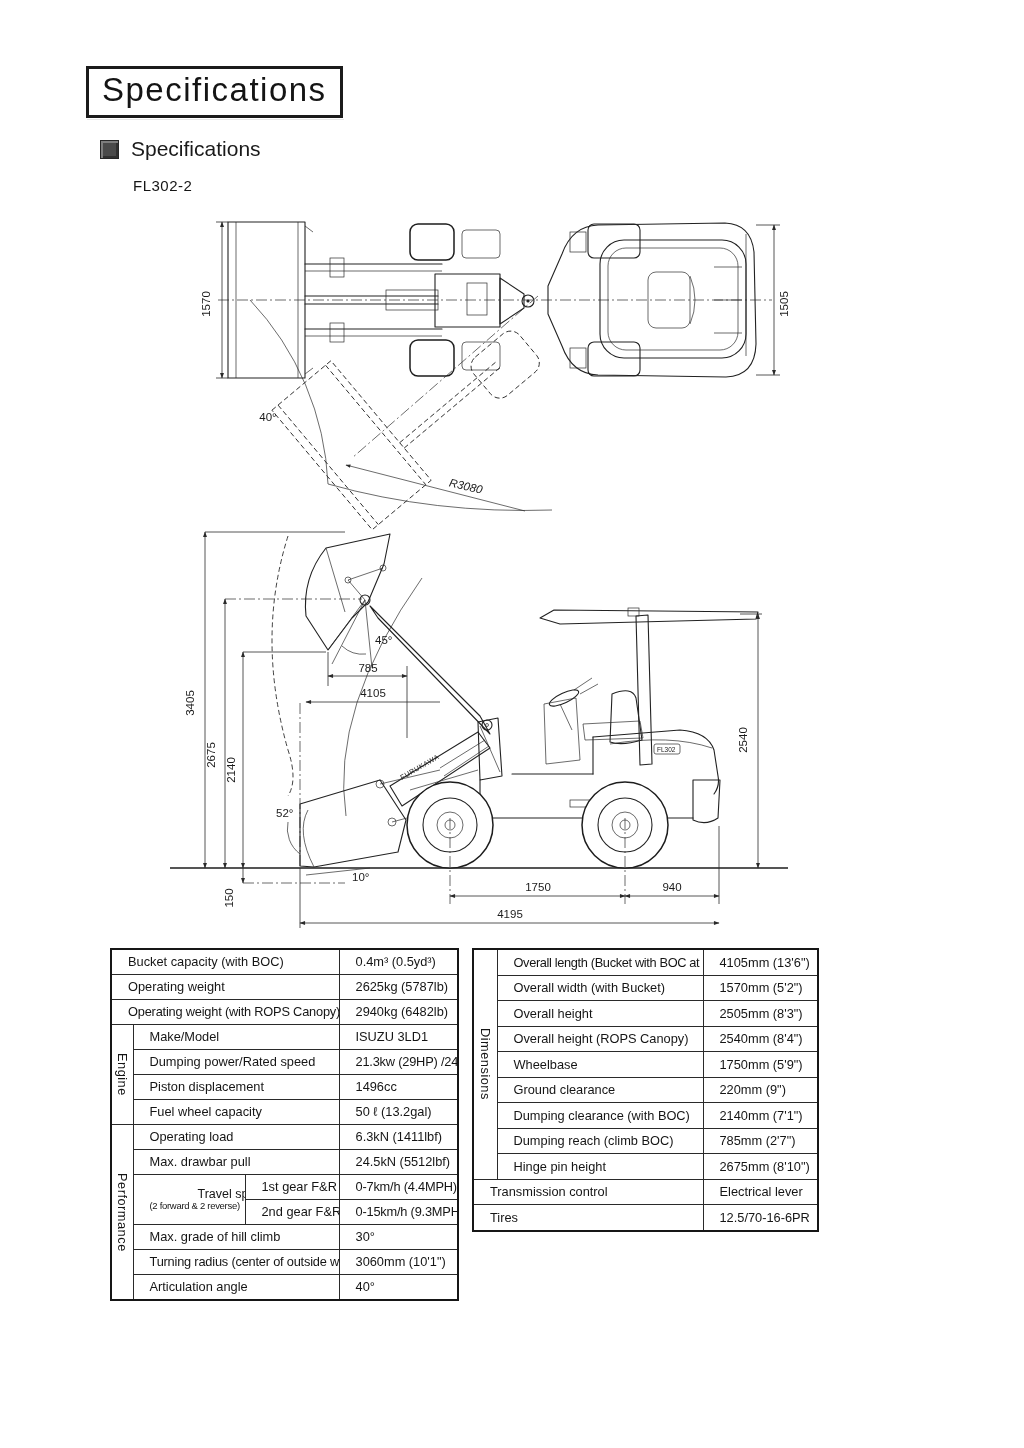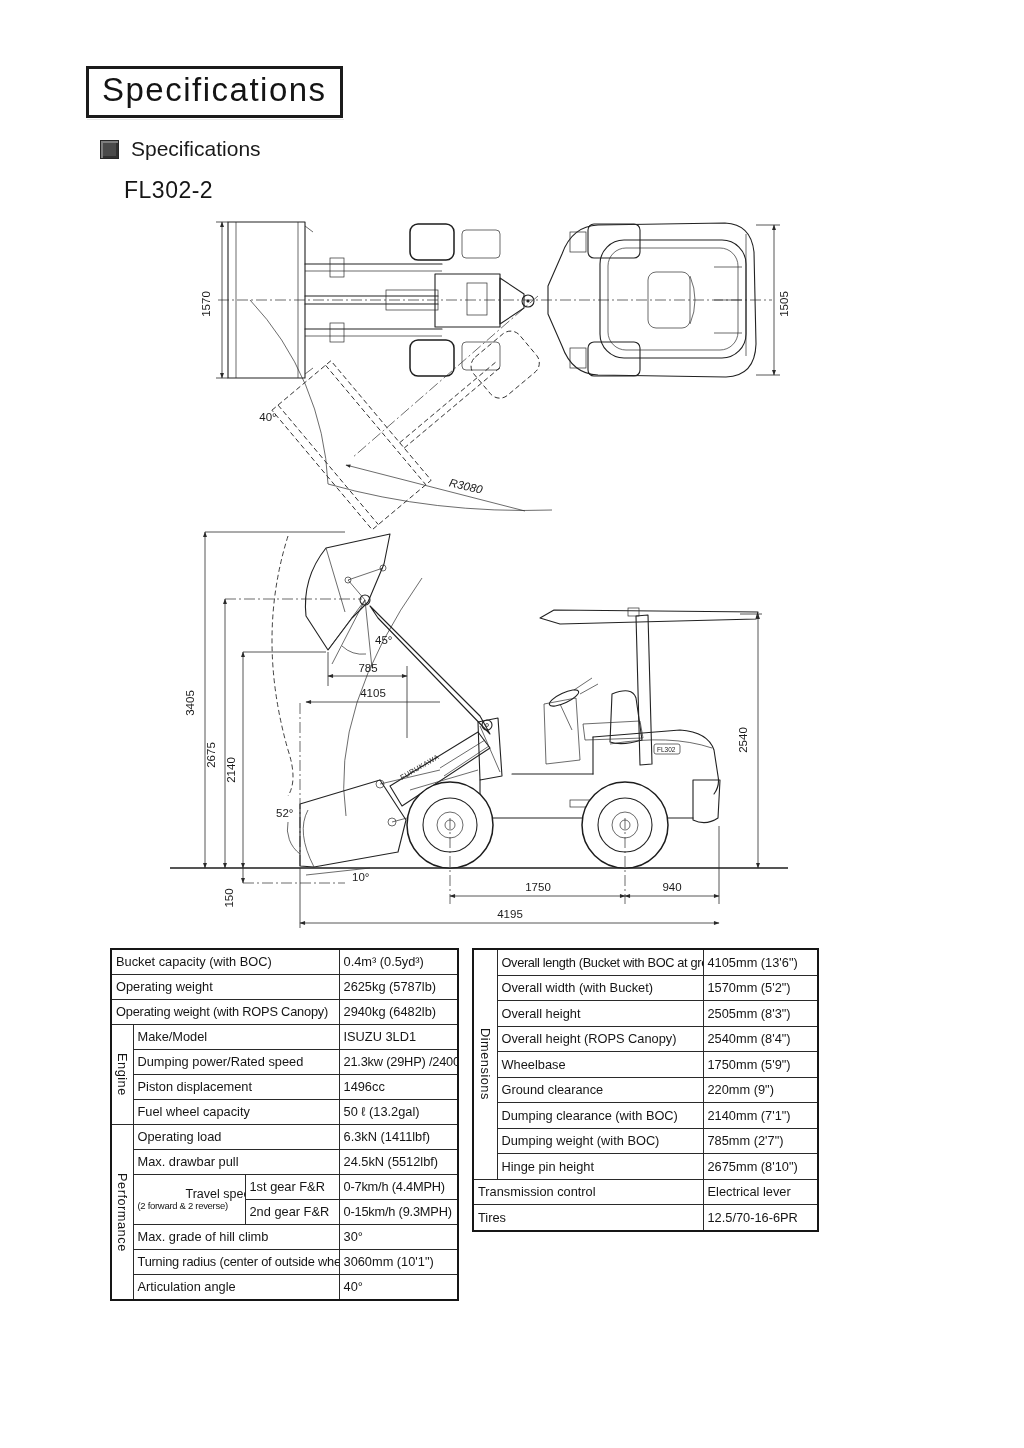--- a/index.html
+++ b/index.html
@@ -17,41 +17,41 @@
     border:3px solid #1b1b1b;
     padding:2px 13px 6px 13px;
     font-size:33px; letter-spacing:1.5px; color:#141414;
     box-shadow:0 0 0 1px #fff, 1px 2px 0 0 #8a8a8a33;
   }
   .section-head { left:100px; top:137px; display:flex; align-items:center; gap:12px; font-size:21px; color:#1a1a1a; }
   .bullet {
     width:17px; height:17px; background:#4a4a4a; border:1px solid #262626;
     box-shadow: inset 2px 2px 0 #7d7d7d, inset -2px -2px 0 #303030;
   }
-  .model { left:124px; top:177px; font-size:23px; letter-spacing:0.5px; color:#151515; }
+  .model { left:133px; top:177px; font-size:15px; letter-spacing:0.5px; color:#151515; }
 
   
   svg { overflow:visible; }
   svg * { vector-effect:none; }
   .ln   { stroke:#222; stroke-width:1.1; fill:none; stroke-linecap:round; stroke-linejoin:round; }
   .lnb  { stroke:#1d1d1d; stroke-width:1.5; fill:none; stroke-linejoin:round; }
   .thin { stroke:#2c2c2c; stroke-width:0.7; fill:none; }
   .dim  { stroke:#2c2c2c; stroke-width:0.8; fill:none; }
   .dash { stroke:#2c2c2c; stroke-width:0.9; fill:none; stroke-dasharray:5 3; }
   .ddot { stroke:#2c2c2c; stroke-width:0.7; fill:none; stroke-dasharray:11 3 2 3; }
   .wfill { fill:#fff; }
   svg text { font-size:11.5px; fill:#1b1b1b; font-family:"Liberation Sans",sans-serif; }
   svg text.tiny { font-size:6.5px; }
   svg text.brand { font-size:7px; letter-spacing:0.5px; }
 
   
   table.spec { position:absolute; border-collapse:collapse; table-layout:fixed; background:#fff; border:2px solid #161616; }
   table.spec td {
     border:1px solid #2a2a2a; font-size:12.8px; color:#151515;
-    padding:0 4px; height:24px; line-height:1.04;
+    padding:0 16px; height:24px; line-height:1.04;
     white-space:nowrap; overflow:hidden;
   }
   table#tableR td { height:24.5px; }
   td.val { text-align:left; }
   td.grp {
     writing-mode:vertical-rl; text-align:center; vertical-align:middle;
     padding:0; font-size:12.5px; letter-spacing:0.5px; color:#1a1a1a;
   }
   td.sm1 { font-size:11px; letter-spacing:-0.2px;margin-left:8px; }
   td.sm0 { font-size:10px; letter-spacing:-0.2px; }
@@ -406,21 +406,21 @@
   </tr>
   <tr>
     <td>Ground clearance</td>
     <td class="val">220mm (9")</td>
   </tr>
   <tr>
     <td>Dumping clearance (with BOC)</td>
     <td class="val">2140mm (7'1")</td>
   </tr>
   <tr>
-    <td>Dumping weight (with BOC)</td>
+    <td>Dumping reach (climb BOC)</td>
     <td class="val">785mm (2'7")</td>
   </tr>
   <tr>
     <td>Hinge pin height</td>
     <td class="val">2675mm (8'10")</td>
   </tr>
   <tr>
     <td colspan="2">Transmission control</td>
     <td class="val">Electrical lever</td>
   </tr>

